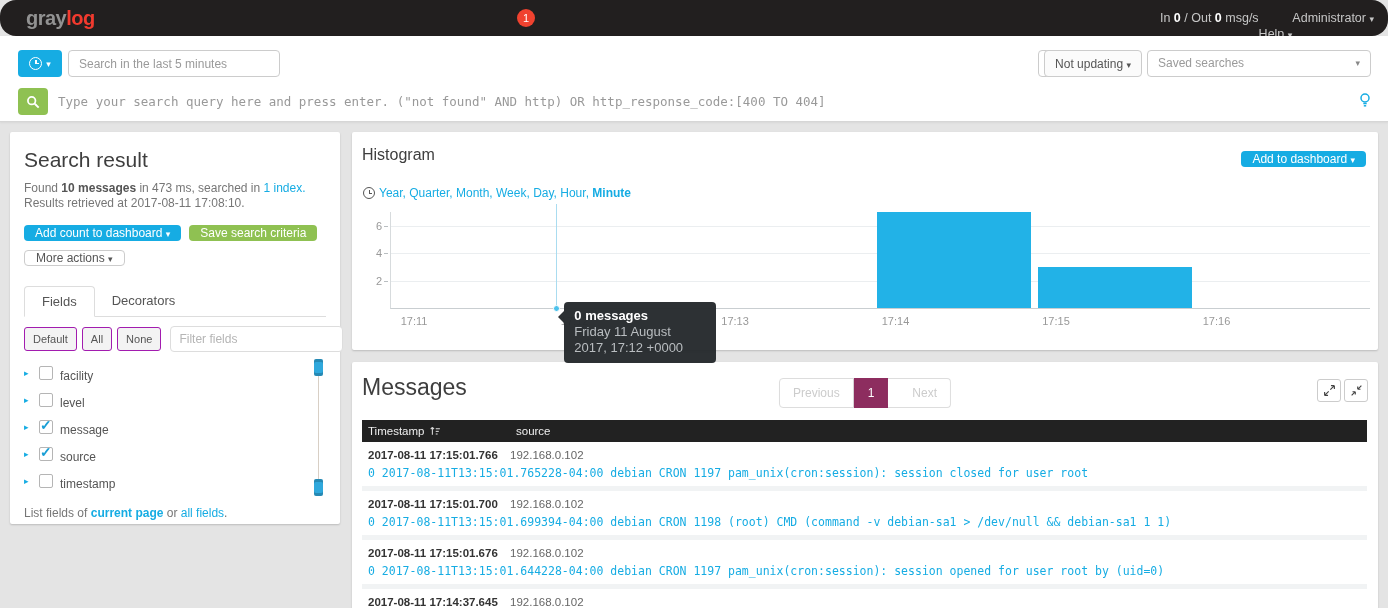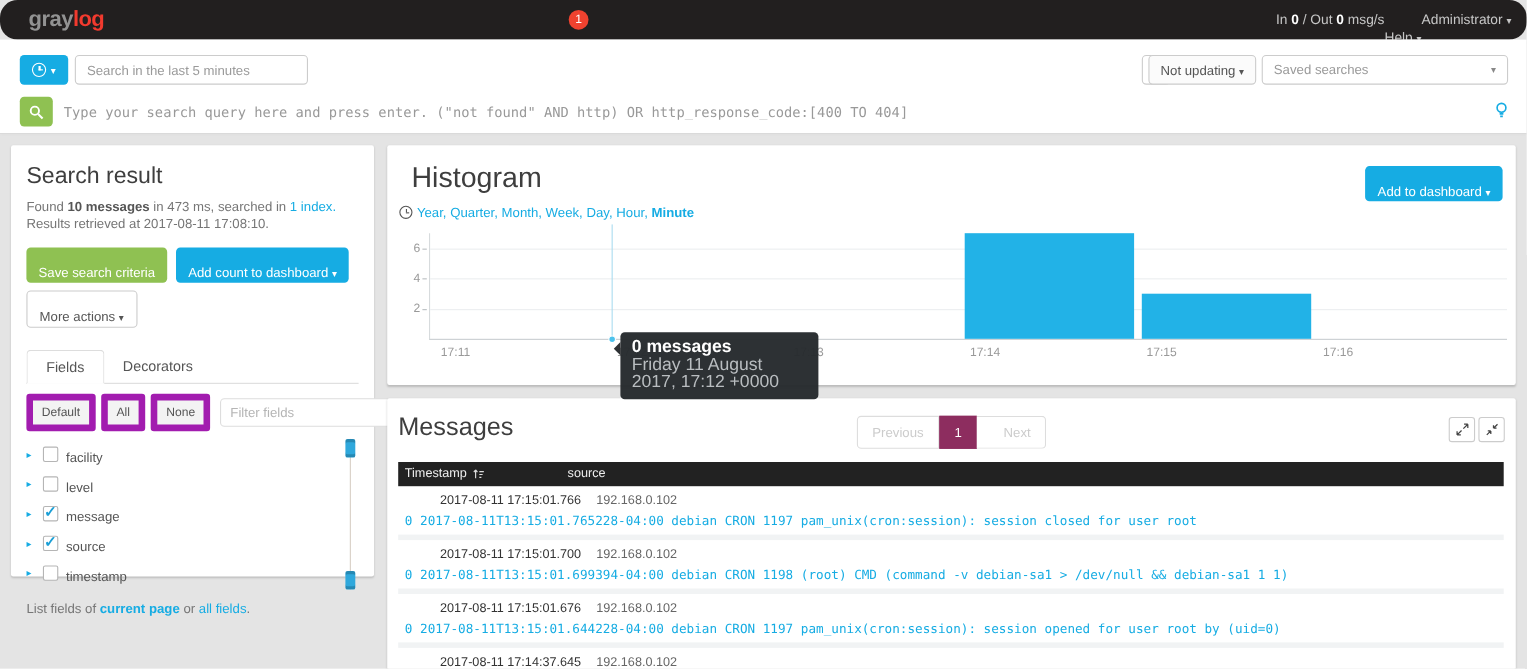--- a/index.html
+++ b/index.html
@@ -43,83 +43,83 @@
   .hist-card { left:352px; top:132px; width:1026px; height:218px; }
   .msg-card { left:352px; top:362px; width:1026px; height:300px; }
 
   
   .sb-title { font-size:21px; font-weight:400; color:#3e3e3e; }
   .sb-found { margin-top:9px; font-size:12px; color:#767676; line-height:15px; }
   .sb-found b { color:#555; }
   .link { color:var(--link,#16ace3); cursor:pointer; text-decoration:none; }
   .sb-retrieved { font-size:12px; color:#767676; }
   .sb-btn-row { margin-top:15px; display:flex; gap:8px; }
-  .btn { border:none; border-radius:4px; font-size:12px; height:16px; padding:16px 11px; cursor:pointer; font-family:"Liberation Sans",sans-serif; }
+  .btn { border:none; border-radius:4px; font-size:12px; height:16px; padding:0 11px; cursor:pointer; font-family:"Liberation Sans",sans-serif; }
   .btn-blue { background:var(--blue,#16ace3); color:#fff; }
   .btn-green { background:var(--green,#8fc152); color:#fff; }
   .btn-light { background:#fff; border:1px solid #ccc; color:#555; }
   .sb-more-row { margin-top:7px; }
   .sb-tabs { margin-top:19px; border-bottom:1px solid #ddd; display:flex; }
   .sb-tab { padding:7px 17px; font-size:13px; color:#555; cursor:pointer; position:relative; top:1px; }
   .sb-tab.active { background:#fff; border:1px solid #ddd; border-bottom:1px solid #fff; border-radius:4px 4px 0 0; }
   .sb-controls { margin-top:9px; display:flex; gap:5px; align-items:center; }
-  .mini-btn { background:#f3f3f3; border:6px solid #a21caf; border-radius:3px; font-size:11px; color:#555; padding:5px 8px; cursor:pointer; }
+  .mini-btn { background:#f3f3f3; border:1px solid #a21caf; border-radius:3px; font-size:11px; color:#555; padding:5px 8px; cursor:pointer; }
   .filter-input { flex:1; height:26px; border:1px solid #ddd; border-radius:4px; padding:0 8px; font-size:12px; color:#555; margin-left:4px; }
   .filter-input::placeholder { color:#b5b5b5; }
   .fields-list { position:relative; margin-top:7px; height:137px; }
   .field-row { display:flex; align-items:center; gap:7px; height:27px; }
   .field-caret { color:var(--blue,#16ace3); font-size:9px; cursor:pointer; width:8px; }
   .checkbox { position:relative; width:14px; height:14px; border:1px solid #b5b5b5; border-radius:2px; background:#fff; cursor:pointer; }
   .checkbox .check { position:absolute; left:0px; top:-4px; color:#1a9fd6; font-size:14px; font-weight:bold; }
   .field-label { font-size:12px; color:#555; position:relative; top:3px; }
   .fields-slider { position:absolute; right:3px; top:0; bottom:0; width:9px; }
   .fields-slider .track { position:absolute; left:4px; top:0; bottom:0; width:1px; background:#d8cfc5; }
   .slider-handle { position:absolute; left:0; width:9px; height:17px; background:#2fa8dc; border-radius:2px; cursor:ns-resize; box-shadow:inset 0 3px 0 rgba(0,0,0,0.18), inset 0 -3px 0 rgba(0,0,0,0.18); }
   .slider-handle.top { top:0; }
   .slider-handle.bottom { bottom:0; }
   .sb-footer { margin-top:10px; font-size:12px; color:#767676; }
   .sb-footer b { font-weight:bold; }
 
   
-  .hist-title { position:absolute; left:10px; top:14px; font-size:26px; font-weight:400; color:#3e3e3e;margin-left:12px; }
+  .hist-title { position:absolute; left:10px; top:14px; font-size:16px; font-weight:400; color:#3e3e3e; }
   .add-dash-btn { position:absolute; right:12px; top:19px; }
   .res-row { position:absolute; left:11px; top:54px; font-size:12px; color:var(--blue,#16ace3); display:flex; align-items:center; gap:4px; }
   .res-links { color:var(--blue,#16ace3); }
   .res-link { cursor:pointer; }
   .res-link.active { font-weight:bold; }
   .hist-plot { position:absolute; left:38px; top:80px; width:980px; height:97px; border-bottom:1px solid #c9ced1; border-left:1px solid #d7dbdd; }
   .gridline { position:absolute; left:0; right:0; height:1px; background:#ebeef0; }
   .bar { position:absolute; bottom:0; background:var(--bar,#22b2e7); }
   .crosshair { position:absolute; width:1px; top:-8px; bottom:0; background:#aadcf0; }
   .cursor-dot { position:absolute; bottom:-4px; width:7px; height:7px; border-radius:50%; background:#4cc2ec; border:1px solid #fff; }
   .hist-yaxis { position:absolute; left:0; top:80px; width:32px; height:97px; }
   .y-label { position:absolute; right:2px; width:100%; text-align:right; font-size:11px; color:#999; }
   .y-tick { position:absolute; right:-4px; width:4px; height:1px; background:#b9bec1; }
   .hist-xaxis { position:absolute; left:38px; top:183px; width:980px; height:18px; }
   .x-label { position:absolute; width:44px; text-align:center; font-size:11px; color:#999; }
-  .hist-tooltip { position:absolute; width:180px; padding:6px 10px 7px; background:rgba(38,42,45,0.97); border-radius:4px; color:#fff; font-size:16px; line-height:16px; z-index:5; }
+  .hist-tooltip { position:absolute; width:152px; padding:6px 10px 7px; background:rgba(38,42,45,0.97); border-radius:4px; color:#fff; font-size:13px; line-height:16px; z-index:5; }
   .hist-tooltip::before { content:""; position:absolute; left:-6px; top:9px; border:6px solid transparent; border-left:none; border-right-color:rgba(38,42,45,0.97); }
   .tt-line1 { font-weight:bold; }
   .tt-line2 { color:#b9bdc0; }
 
   
   .msg-title { position:absolute; left:10px; top:12px; font-size:23px; font-weight:400; color:#3e3e3e; }
   .pagination { position:absolute; left:50%; transform:translateX(-50%); top:16px; display:flex; }
   .page-btn { border:1px solid #ddd; background:#fff; color:#ccc; font-size:12px; padding:7px 13px; cursor:pointer; }
   .page-btn:first-child { border-radius:4px 0 0 4px; }
   .page-btn:last-child { border-radius:0 4px 4px 0; border-left:none;padding-left:24px; }
   .page-btn.active { background:var(--pagination_active,#8d2d5f); border-color:var(--pagination_active,#8d2d5f); color:#fff; }
   .expand-group { position:absolute; right:10px; top:17px; display:flex; gap:3px; }
   .icon-btn { width:24px; height:23px; background:#fff; border:1px solid #ccc; border-radius:3px; cursor:pointer; display:flex; align-items:center; justify-content:center; }
   .msg-table { position:absolute; left:10px; right:11px; top:58px; }
   .msg-thead { display:flex; align-items:center; height:22px; background:#222; color:#eee; font-size:11.5px; padding-left:6px; }
   .col-ts { width:148px; display:flex; align-items:center; gap:5px; }
   .msg-block { border-bottom:5px solid #f1f3f4; padding:7px 0 6px 6px; cursor:pointer; }
   .msg-line1 { display:flex; font-size:11.5px; }
-  .msg-ts { width:142px; font-weight:normal; color:#333;margin-left:32px; }
+  .msg-ts { width:142px; font-weight:bold; color:#333; }
   .msg-src { color:#666; }
   .msg-text { margin-top:5px; font-family:"DejaVu Sans Mono",monospace; font-size:11.5px; color:var(--blue,#16ace3); white-space:nowrap; overflow:hidden; cursor:pointer; }
 </style>
 </head>
 <body>
 
 <div id="app">
 
   <div class="navbar">
     <div class="logo">
@@ -157,22 +157,22 @@
           <line x1="6.8" y1="13.8" x2="9.2" y2="13.8" stroke="#16ace3" stroke-width="1.5"></line>
         </svg>
     </button>
   </div>
 
   <div class="card sidebar-card">
     <div class="sb-title">Search result</div>
     <div class="sb-found"><span>Found </span><b>10 messages</b><span> in 473 ms, searched in </span><span class="link">1 index.</span></div>
     <div class="sb-retrieved">Results retrieved at 2017-08-11 17:08:10.</div>
     <div class="sb-btn-row">
+      <button class="btn btn-blue"><span>Add count to dashboard</span> <b class="caret">▾</b></button>
       <button class="btn btn-green">Save search criteria</button>
-      <button class="btn btn-blue"><span>Add count to dashboard</span> <b class="caret">▾</b></button>
     </div>
     <div class="sb-more-row">
       <button class="btn btn-light"><span>More actions</span> <b class="caret">▾</b></button>
     </div>
     <div class="sb-tabs">
       <span class="sb-tab active">Fields</span>
       <span class="sb-tab">Decorators</span>
     </div>
     <div class="sb-controls">
       <button class="mini-btn">Default</button>

